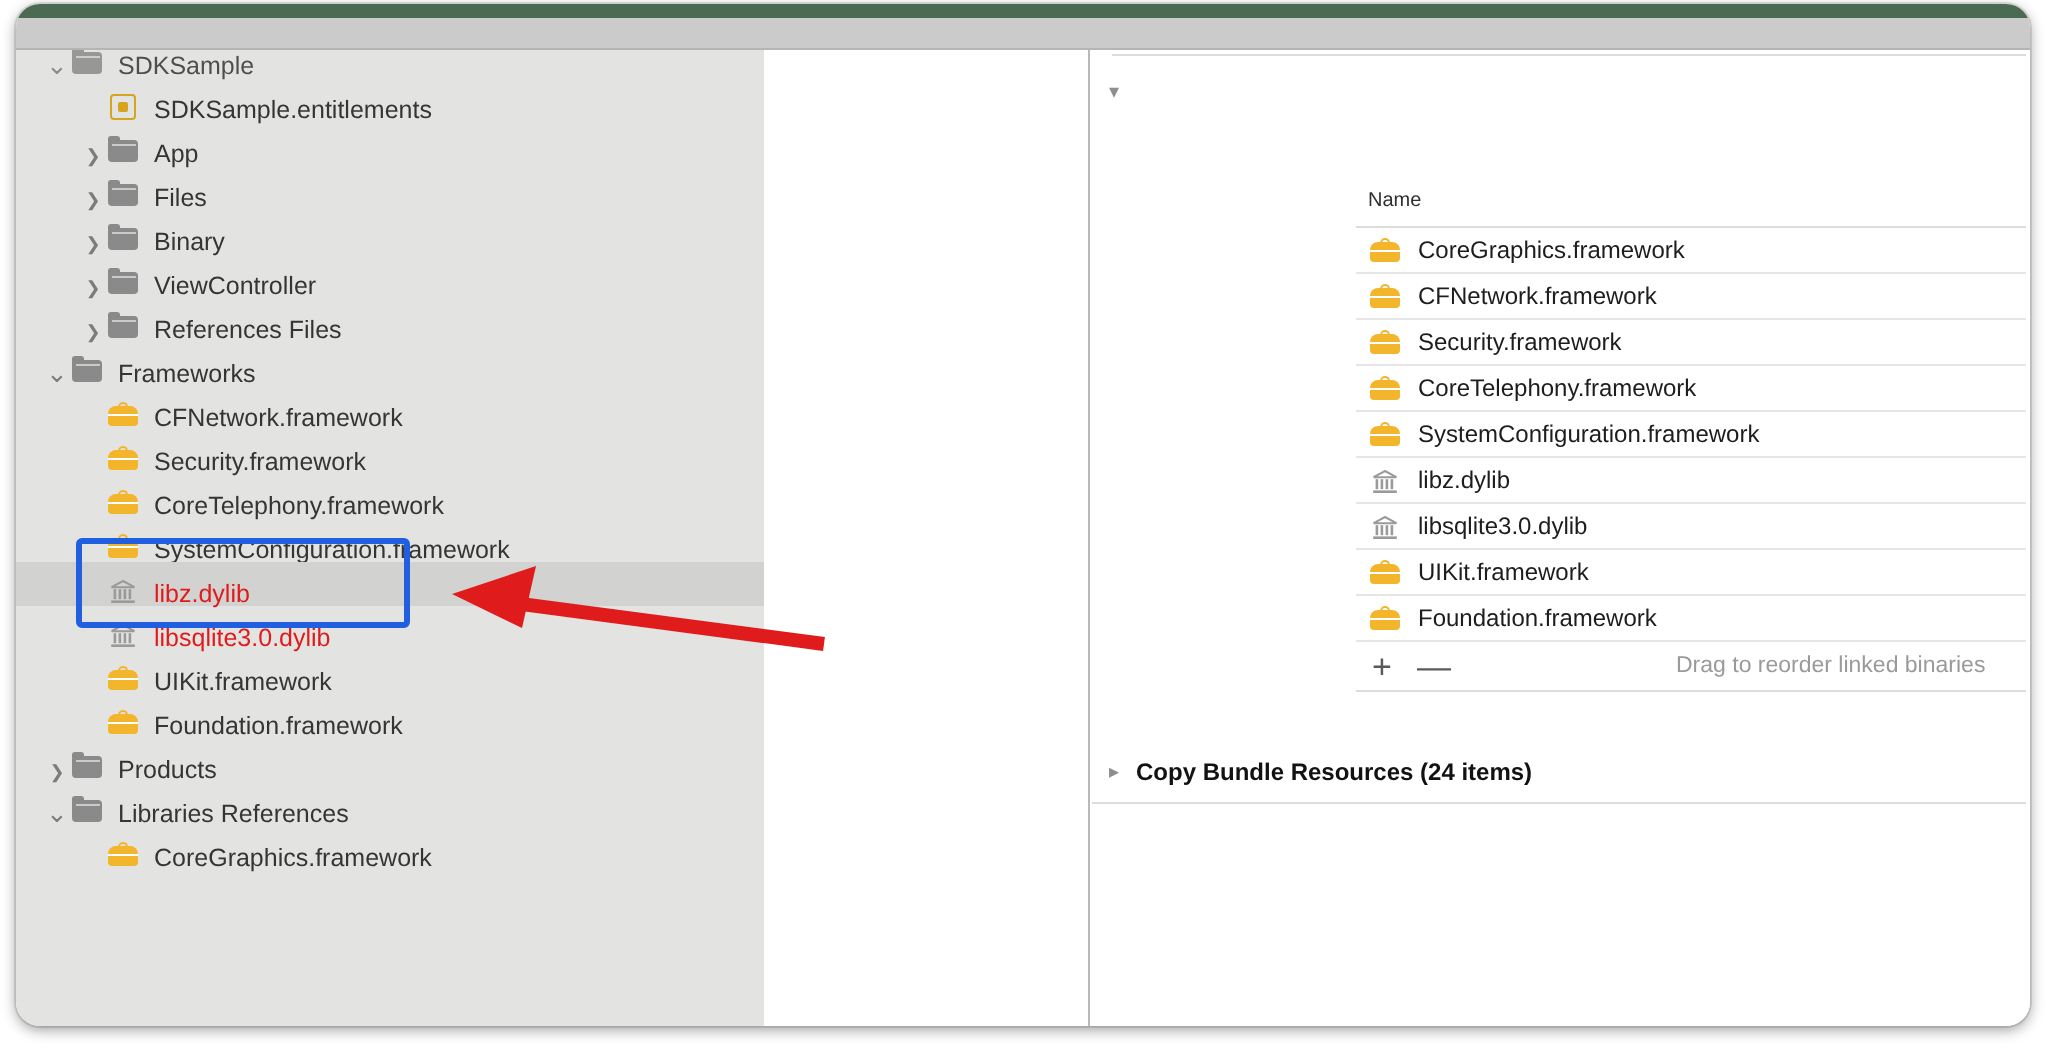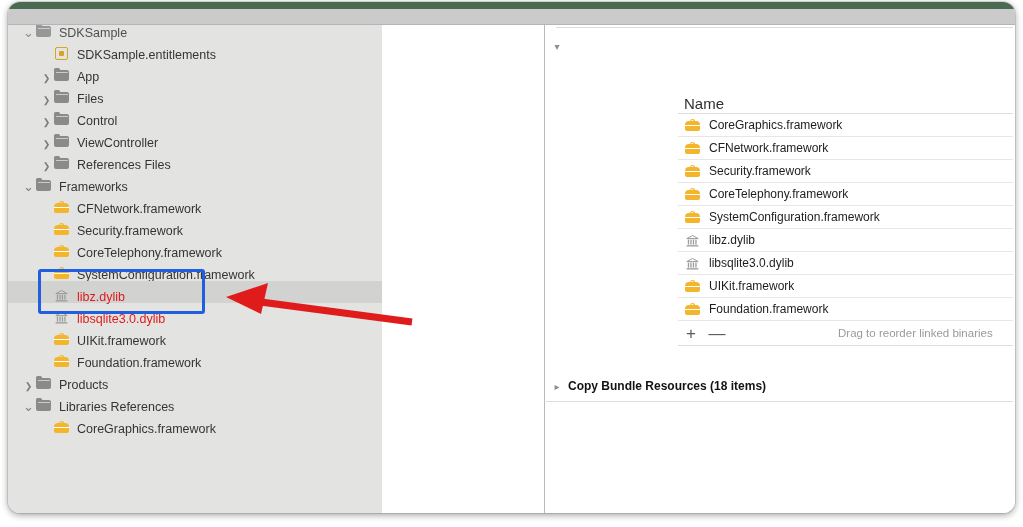--- a/index.html
+++ b/index.html
@@ -159,21 +159,21 @@
     display: flex; align-items: center;
     font-size: 12px; font-weight: bold;
     color: #121212;
   }
   .phase-disc {
     width: 22px; text-align: center;
     font-size: 10px; color: #8e8e8e; font-weight: normal;
   }
   .col-head {
     position: absolute;
-    font-size: 15px; color: #2f2f2f;
+    font-size: 10px; color: #2f2f2f;
   }
   .col-head-rule {
     position: absolute;
     height: 1px; background: #dcdcdc;
   }
   .lib-list { position: absolute; }
   .lib-row {
     height: 22px;
     display: flex; align-items: center;
     border-bottom: 1px solid #e6e6e6;
@@ -265,21 +265,21 @@
           <div class="sb-row">
             <span style="flex: 0 0 32px;"></span>
             <span class="sb-disc">❯</span>
             <span class="sb-ico"><span><i class="ico-folder"></i></span></span>
             <span class="sb-label">Files</span>
           </div>
           <div class="sb-row">
             <span style="flex: 0 0 32px;"></span>
             <span class="sb-disc">❯</span>
             <span class="sb-ico"><span><i class="ico-folder"></i></span></span>
-            <span class="sb-label">Control</span>
+            <span class="sb-label">Binary</span>
           </div>
           <div class="sb-row">
             <span style="flex: 0 0 32px;"></span>
             <span class="sb-disc">❯</span>
             <span class="sb-ico"><span><i class="ico-folder"></i></span></span>
             <span class="sb-label">ViewController</span>
           </div>
           <div class="sb-row">
             <span style="flex: 0 0 32px;"></span>
             <span class="sb-disc">❯</span>
@@ -448,21 +448,21 @@
           </div>
           <div class="addbar">
             <span class="pm-btn">+</span>
             <span class="pm-btn">—</span>
             <span class="drag-hint">Drag to reorder linked binaries</span>
           </div>
         </div>
 
       <div class="phase-header" style="top:351px;">
         <span class="phase-disc">▸</span>
-        <span>Copy Bundle Resources (18 items)</span>
+        <span>Copy Bundle Resources (24 items)</span>
       </div>
       <div class="col-head-rule" style="left:0px; right:2px; top:376px;"></div>
     </div>
 
   </div>
 
   <div class="anno-box" style="left:38px; top:269px; width:167px; height:45px;"></div>
 
   <svg class="anno-arrow" viewBox="0 0 1023 527">
     <line x1="412" y1="322" x2="253" y2="301" stroke="#e01b1b" stroke-width="7" stroke-linecap="butt"></line>

